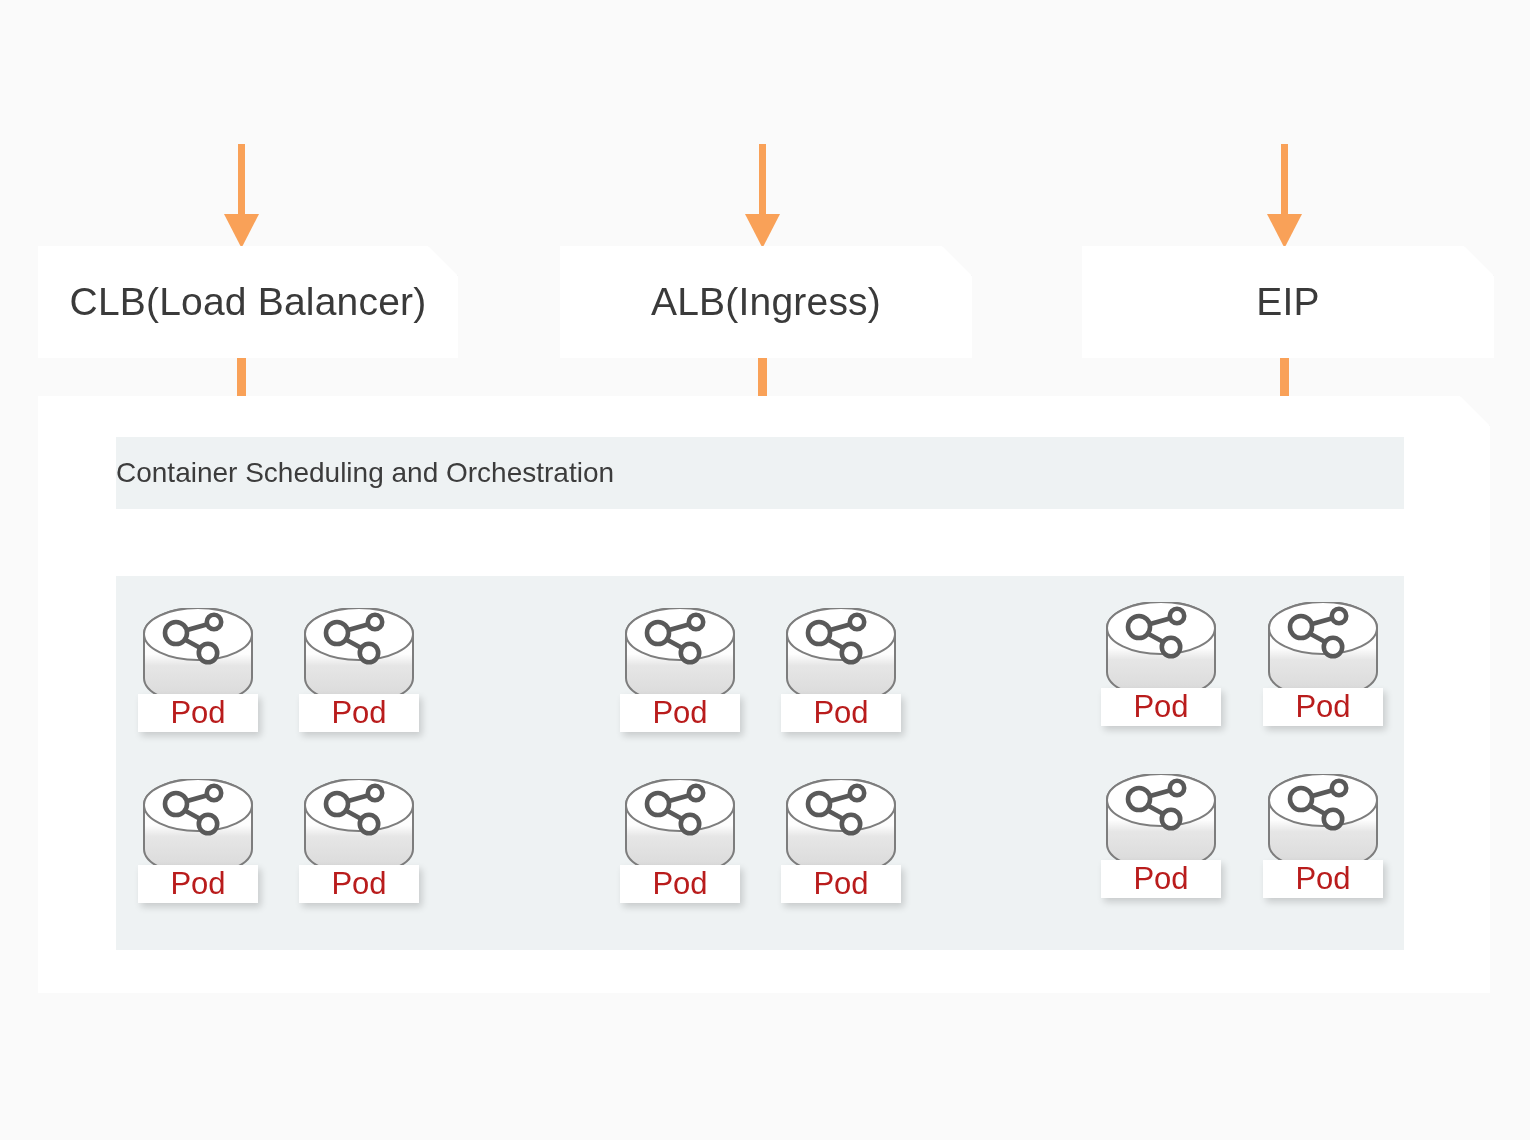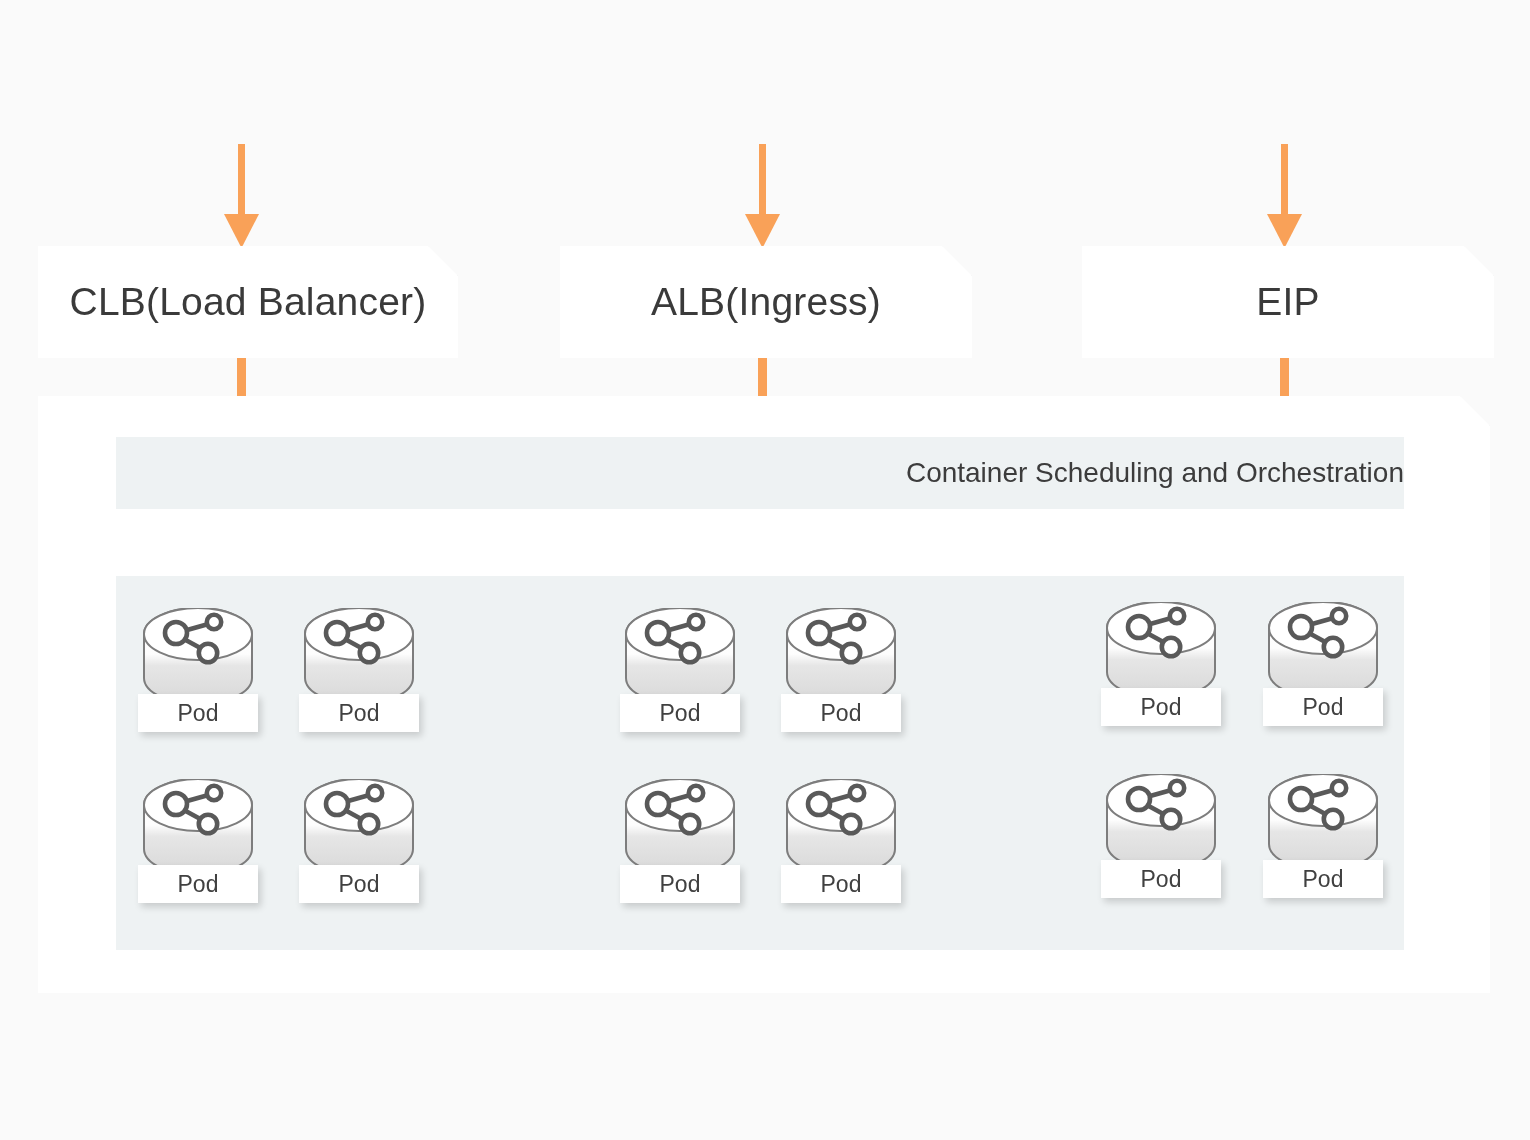--- a/index.html
+++ b/index.html
@@ -58,21 +58,21 @@
   
   #orchestration-band {
     position: absolute;
     left: 116px;
     top: 437px;
     width: 1288px;
     height: 72px;
     background: #eef2f3;
     display: flex;
     align-items: center;
-    justify-content: flex-end;
+    justify-content: flex-start;
   }
   #orchestration-band .label {
     font-size: 28px;
     color: #3c3c3c;
     white-space: nowrap;
   }
 
   
   #pod-area {
     position: absolute;
@@ -100,22 +100,22 @@
     top: 86px;
     width: 120px;
     height: 38px;
     background: #ffffff;
     box-shadow: 3px 4px 7px rgba(0,0,0,0.16);
     display: flex;
     align-items: center;
     justify-content: center;
   }
   .pod .pod-label span {
-    font-size: 23px;
-    color: #404040;
+    font-size: 31px;
+    color: #b91c1c;
   }
 
   
   #arrows {
     position: absolute;
     left: 0;
     top: 0;
     width: 1530px;
     height: 1140px;
     pointer-events: none;

